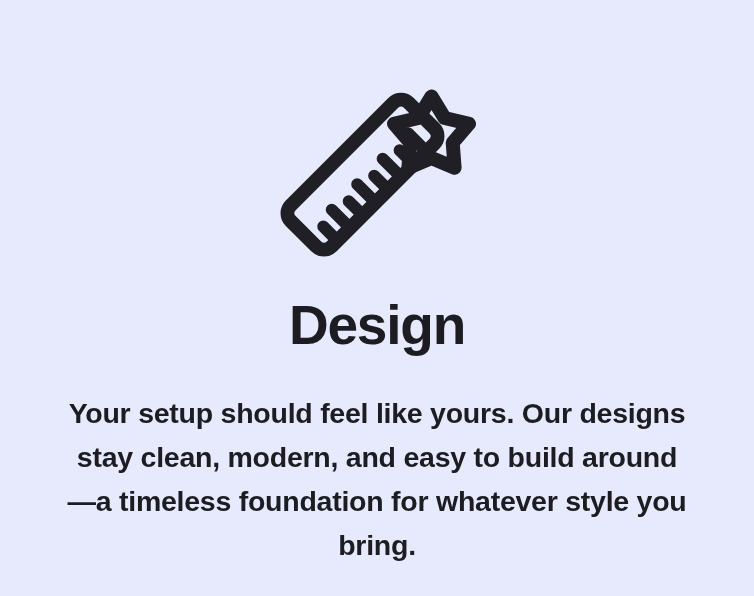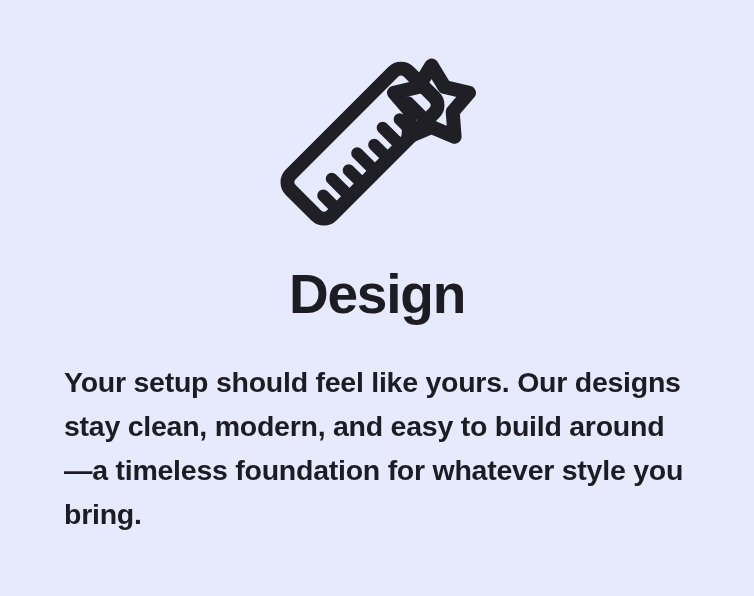--- a/index.html
+++ b/index.html
@@ -13,21 +13,21 @@
     font-family: "Liberation Sans", sans-serif;
   }
   .card {
     width: 754px;
     height: 596px;
     background: #e7eafd;
     box-sizing: border-box;
     display: flex;
     flex-direction: column;
     align-items: center;
-    padding-top: 52px;
+    padding-top: 83px;
   }
   .icon-wrap {
     width: 200px;
     height: 196px;
     display: block;
     line-height: 0;
   }
   .icon-wrap svg {
     display: block;
     width: 200px;
@@ -43,21 +43,21 @@
     margin: 0;
     padding-top: 19px;
     text-align: center;
   }
   .feature-body {
     font-family: "Liberation Sans", sans-serif;
     font-size: 28.5px;
     font-weight: 700;
     color: #1c1c22;
     line-height: 44px;
-    text-align: left;
+    text-align: center;
     width: 626px;
     margin: 0;
     padding-top: 38px;
     letter-spacing: -0.25px;
   }
 </style>
 </head>
 <body>
 
 <div class="card">

